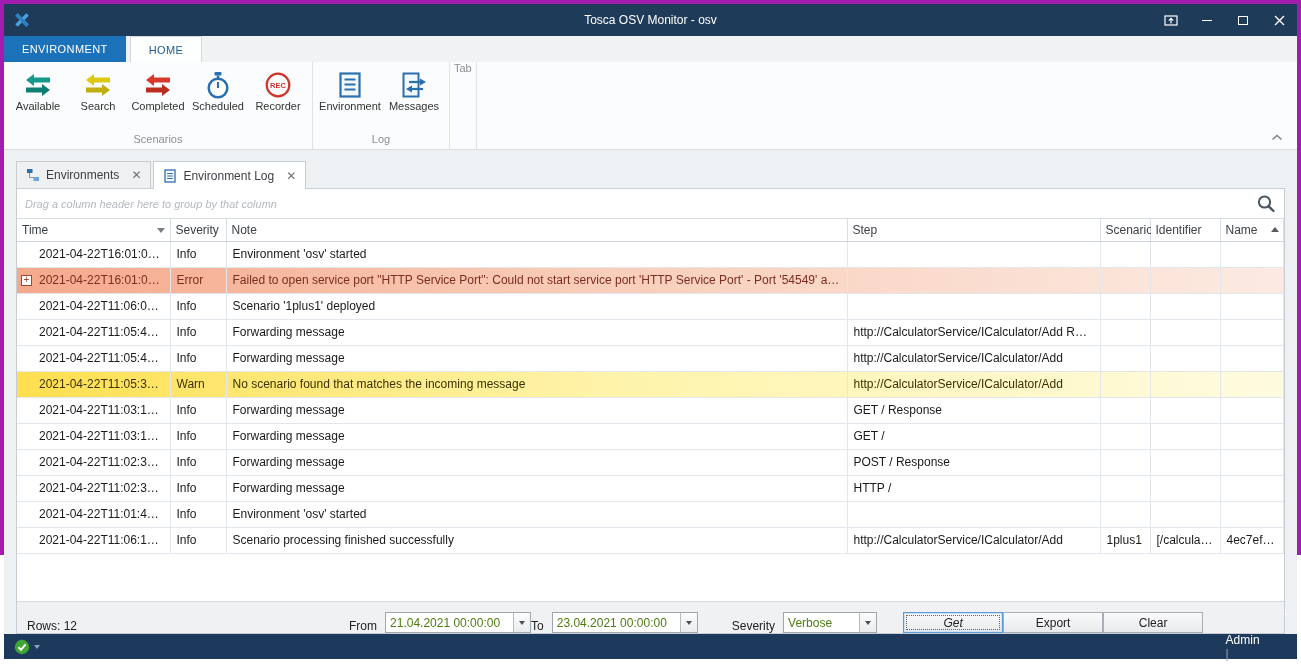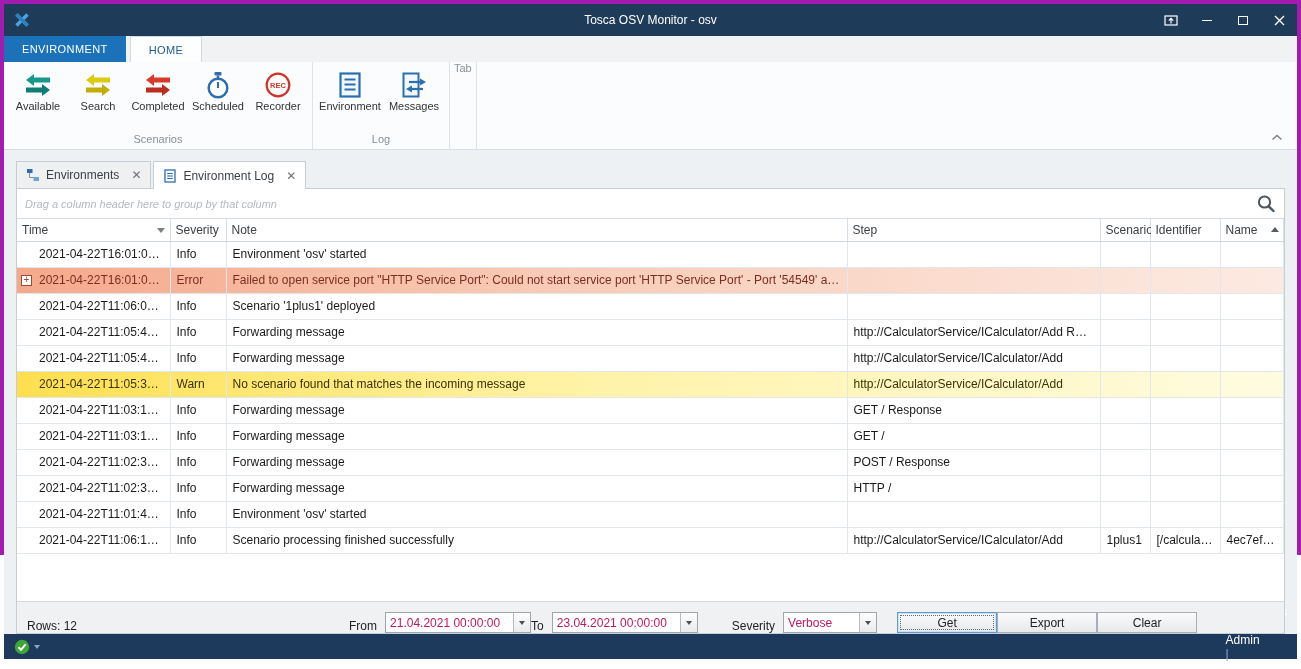--- a/index.html
+++ b/index.html
@@ -62,26 +62,26 @@
   .grid-filler { flex:1; background:#ffffff; }
 
   
   .footer-bar { height:32px; background:#f0f1f3; border-top:1px solid #d5d9de; display:flex; align-items:flex-end;
                 padding:0 10px; font-size:12px; color:#222; flex:0 0 auto; }
   .lbl-from { margin-left:272px; }
   .lbl-to { }
   .lbl-sev { margin-left:34px; }
   .editor { display:flex; width:146px; height:21px; border:1px solid #9fa6ad; background:#fff; margin-left:8px; }
   .editor.sev { width:94px; }
-  .editor-input { flex:1; border:none; outline:none; font-family:"Liberation Sans",sans-serif; font-size:12px; padding:0 4px; color:#be185d; min-width:0; background:transparent; }
+  .editor-input { flex:1; border:none; outline:none; font-family:"Liberation Sans",sans-serif; font-size:12px; padding:0 4px; color:#4d7c0f; min-width:0; background:transparent; }
   .dd-btn { width:17px; background:linear-gradient(#fdfdfd,#e9ebed); border-left:1px solid #b6bcc2; display:flex; align-items:center; justify-content:center; cursor:default; }
   .dd-tri { width:0; height:0; border-left:3.5px solid transparent; border-right:3.5px solid transparent; border-top:4.5px solid #4a4f54; }
   .btn { width:100px; height:21px; background:linear-gradient(#fbfbfc,#e7e9eb); border:1px solid #a8aeb5;
          font-size:12px; color:#222; display:flex; align-items:center; justify-content:center; cursor:default; font-family:inherit; }
-  .btn.first { margin-left:20px; }
+  .btn.first { margin-left:26px;font-style:italic; }
   .btn.focused { border-color:#5a9bd5; box-shadow:inset 0 0 0 1px #cfe2f3; outline:1px dotted #666; outline-offset:-4px; }
 
   
   .statusbar { height:25px; background:#1d3a5c; display:flex; align-items:center; padding:0 10px; color:#ffffff; font-size:12px; flex:0 0 auto; margin-top:auto; }
   .status-left { display:flex; align-items:center; gap:4px; }
   .caret-down { width:0; height:0; border-left:3px solid transparent; border-right:3px solid transparent; border-top:4px solid #8aa5be; }
   .status-right { margin-left:auto; display:flex; align-items:flex-start; gap:0;flex-direction:column; }
   .status-sep { color:#8fa6bd; }
 </style>
 </head>

